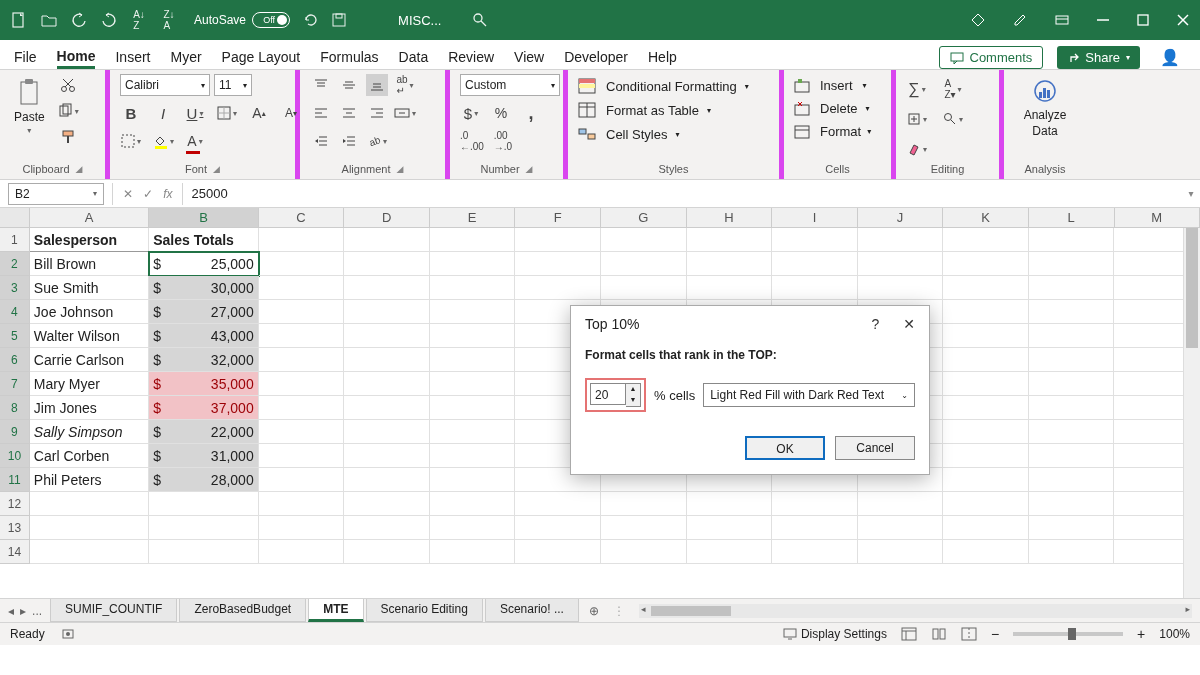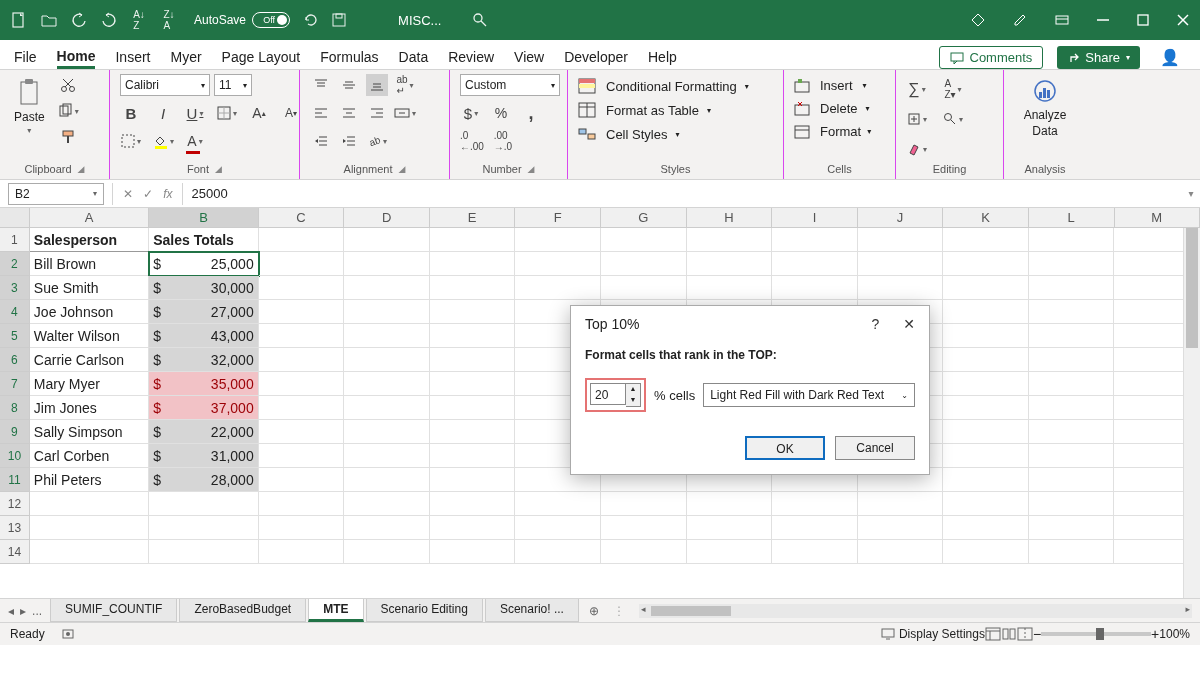--- a/index.html
+++ b/index.html
@@ -19,21 +19,21 @@
 
 .ribbon-tabs { height: 30px; background: #fff; border-bottom: 1px solid #d4d4d4; display: flex; align-items: flex-end; padding: 0 14px; gap: 20px; }
 .ribbon-tabs .tab { font-size: 14px; padding-bottom: 4px; color: #222; }
 .ribbon-tabs .tab.active { font-weight: 600; border-bottom: 3px solid #217346; padding-bottom: 2px; }
 .ribbon-tabs .right { margin-left: auto; display: flex; gap: 14px; align-items: center; }
 .ribbon-tabs .comments { border: 1px solid #217346; color: #217346; padding: 3px 10px; border-radius: 3px; font-size: 13px; display: flex; gap: 6px; align-items: center; }
 .ribbon-tabs .share { background: #217346; color: #fff; padding: 4px 10px; border-radius: 3px; font-size: 13px; display: flex; gap: 6px; align-items: center; }
 
 
 .ribbon { height: 110px; background: #f3f2f1; border-bottom: 1px solid #d4d4d4; display: flex; }
-.ribbon-group { border-right: 1px solid #d946ef; padding: 4px 10px 2px; display: flex; flex-direction: column; justify-content: space-between; }
+.ribbon-group { border-right: 5px solid #d946ef; padding: 4px 10px 2px; display: flex; flex-direction: column; justify-content: space-between; }
 .ribbon-group .label { text-align: center; font-size: 11px; color: #555; padding-bottom: 2px; display: flex; justify-content: center; gap: 6px; align-items: center; }
 .ribbon-group .dlg-launch { font-size: 9px; color: #888; }
 .rg-body { display: flex; gap: 8px; align-items: flex-start; flex: 1; }
 .rg-col { display: flex; flex-direction: column; gap: 4px; }
 .rg-row { display: flex; gap: 4px; align-items: center; }
 .rbtn { min-width: 22px; min-height: 22px; display: flex; align-items: center; justify-content: center; font-size: 12px; color: #444; position: relative; }
 .rbtn.dd::after { content: "▾"; font-size: 8px; margin-left: 2px; color: #666; }
 .big-btn { display: flex; flex-direction: column; align-items: center; gap: 2px; font-size: 12px; padding: 4px; }
 .font-name { width: 90px; height: 22px; border: 1px solid #ababab; background: #fff; font-size: 12px; padding: 0 4px; display: flex; align-items: center; justify-content: space-between; }
 .font-size { width: 38px; height: 22px; border: 1px solid #ababab; background: #fff; font-size: 12px; padding: 0 4px; display: flex; align-items: center; justify-content: space-between; }
@@ -69,21 +69,21 @@
 .sheet-bar { height: 24px; background: #f3f2f1; border-top: 1px solid #d4d4d4; display: flex; align-items: center; font-size: 12px; }
 .sheet-nav { display: flex; gap: 6px; padding: 0 8px; color: #666; }
 .sheet-tab { padding: 3px 14px; border: 1px solid #ccc; border-top: none; background: #e8e8e8; margin-right: 2px; }
 .sheet-tab.active { background: #fff; border-bottom: 3px solid #217346; font-weight: bold; }
 .sheet-add { padding: 0 8px; color: #666; }
 .hscroll { flex: 1; margin: 0 8px; height: 14px; background: #e8e8e8; position: relative; }
 .hscroll .thumb { position: absolute; left: 12px; width: 80px; top: 2px; bottom: 2px; background: #c1c1c1; }
 
 
 .status-bar { height: 23px; background: #f3f2f1; border-top: 1px solid #d4d4d4; display: flex; align-items: center; font-size: 12px; padding: 0 10px; gap: 16px; }
-.status-bar .right { margin-left: auto; display: flex; align-items: center; }
+.status-bar .right { margin-left: auto; display: flex; gap: 14px; align-items: center; }
 .zoom-slider { width: 110px; height: 4px; background: #c8c8c8; position: relative; }
 .zoom-slider .knob { position: absolute; left: 55px; top: -4px; width: 8px; height: 12px; background: #666; }
 
 
 .dialog { position: absolute; left: 570px; top: 305px; width: 360px; background: #fff; border: 1px solid #aaa; box-shadow: 0 4px 20px rgba(0,0,0,0.3); font-size: 13px; }
 .dialog .titleb { height: 36px; display: flex; align-items: center; padding: 0 14px; font-size: 14px; }
 .dialog .titleb .dlg-icons { margin-left: auto; display: flex; gap: 24px; color: #333; font-size: 14px; }
 .dialog .subtitle { padding: 6px 14px 10px; font-weight: bold; font-size: 12px; }
 .dialog .body { padding: 6px 14px 14px; display: flex; align-items: center; gap: 8px; }
 .dialog .spin-wrap { border: 2px solid #e57373; padding: 3px; display: flex; }
@@ -714,21 +714,21 @@
         <div class="cell" style="width: 86px;"></div>
         <div class="cell" style="width: 86px;"></div>
         <div class="cell" style="width: 86px;"></div>
         <div class="cell" style="width: 86px;"></div>
         <div class="cell" style="width: 86px;"></div>
         <div class="cell" style="width: 86px;"></div>
         <div class="cell" style="width: 86px;"></div>
       </div>
       <div class="grid-row">
         <div class="row-header sel">9</div>
-        <div class="cell" style="width: 120px;">Sally Simpson</div>
+        <div class="cell" style="width: 120px; font-style: italic;">Sally Simpson</div>
         <div class="cell money sel-range" style="width: 110px;">
           <span>$</span>
           <span>22,000</span>
         </div>
         <div class="cell" style="width: 86px;"></div>
         <div class="cell" style="width: 86px;"></div>
         <div class="cell" style="width: 86px;"></div>
         <div class="cell" style="width: 86px;"></div>
         <div class="cell" style="width: 86px;"></div>
         <div class="cell" style="width: 86px;"></div>

